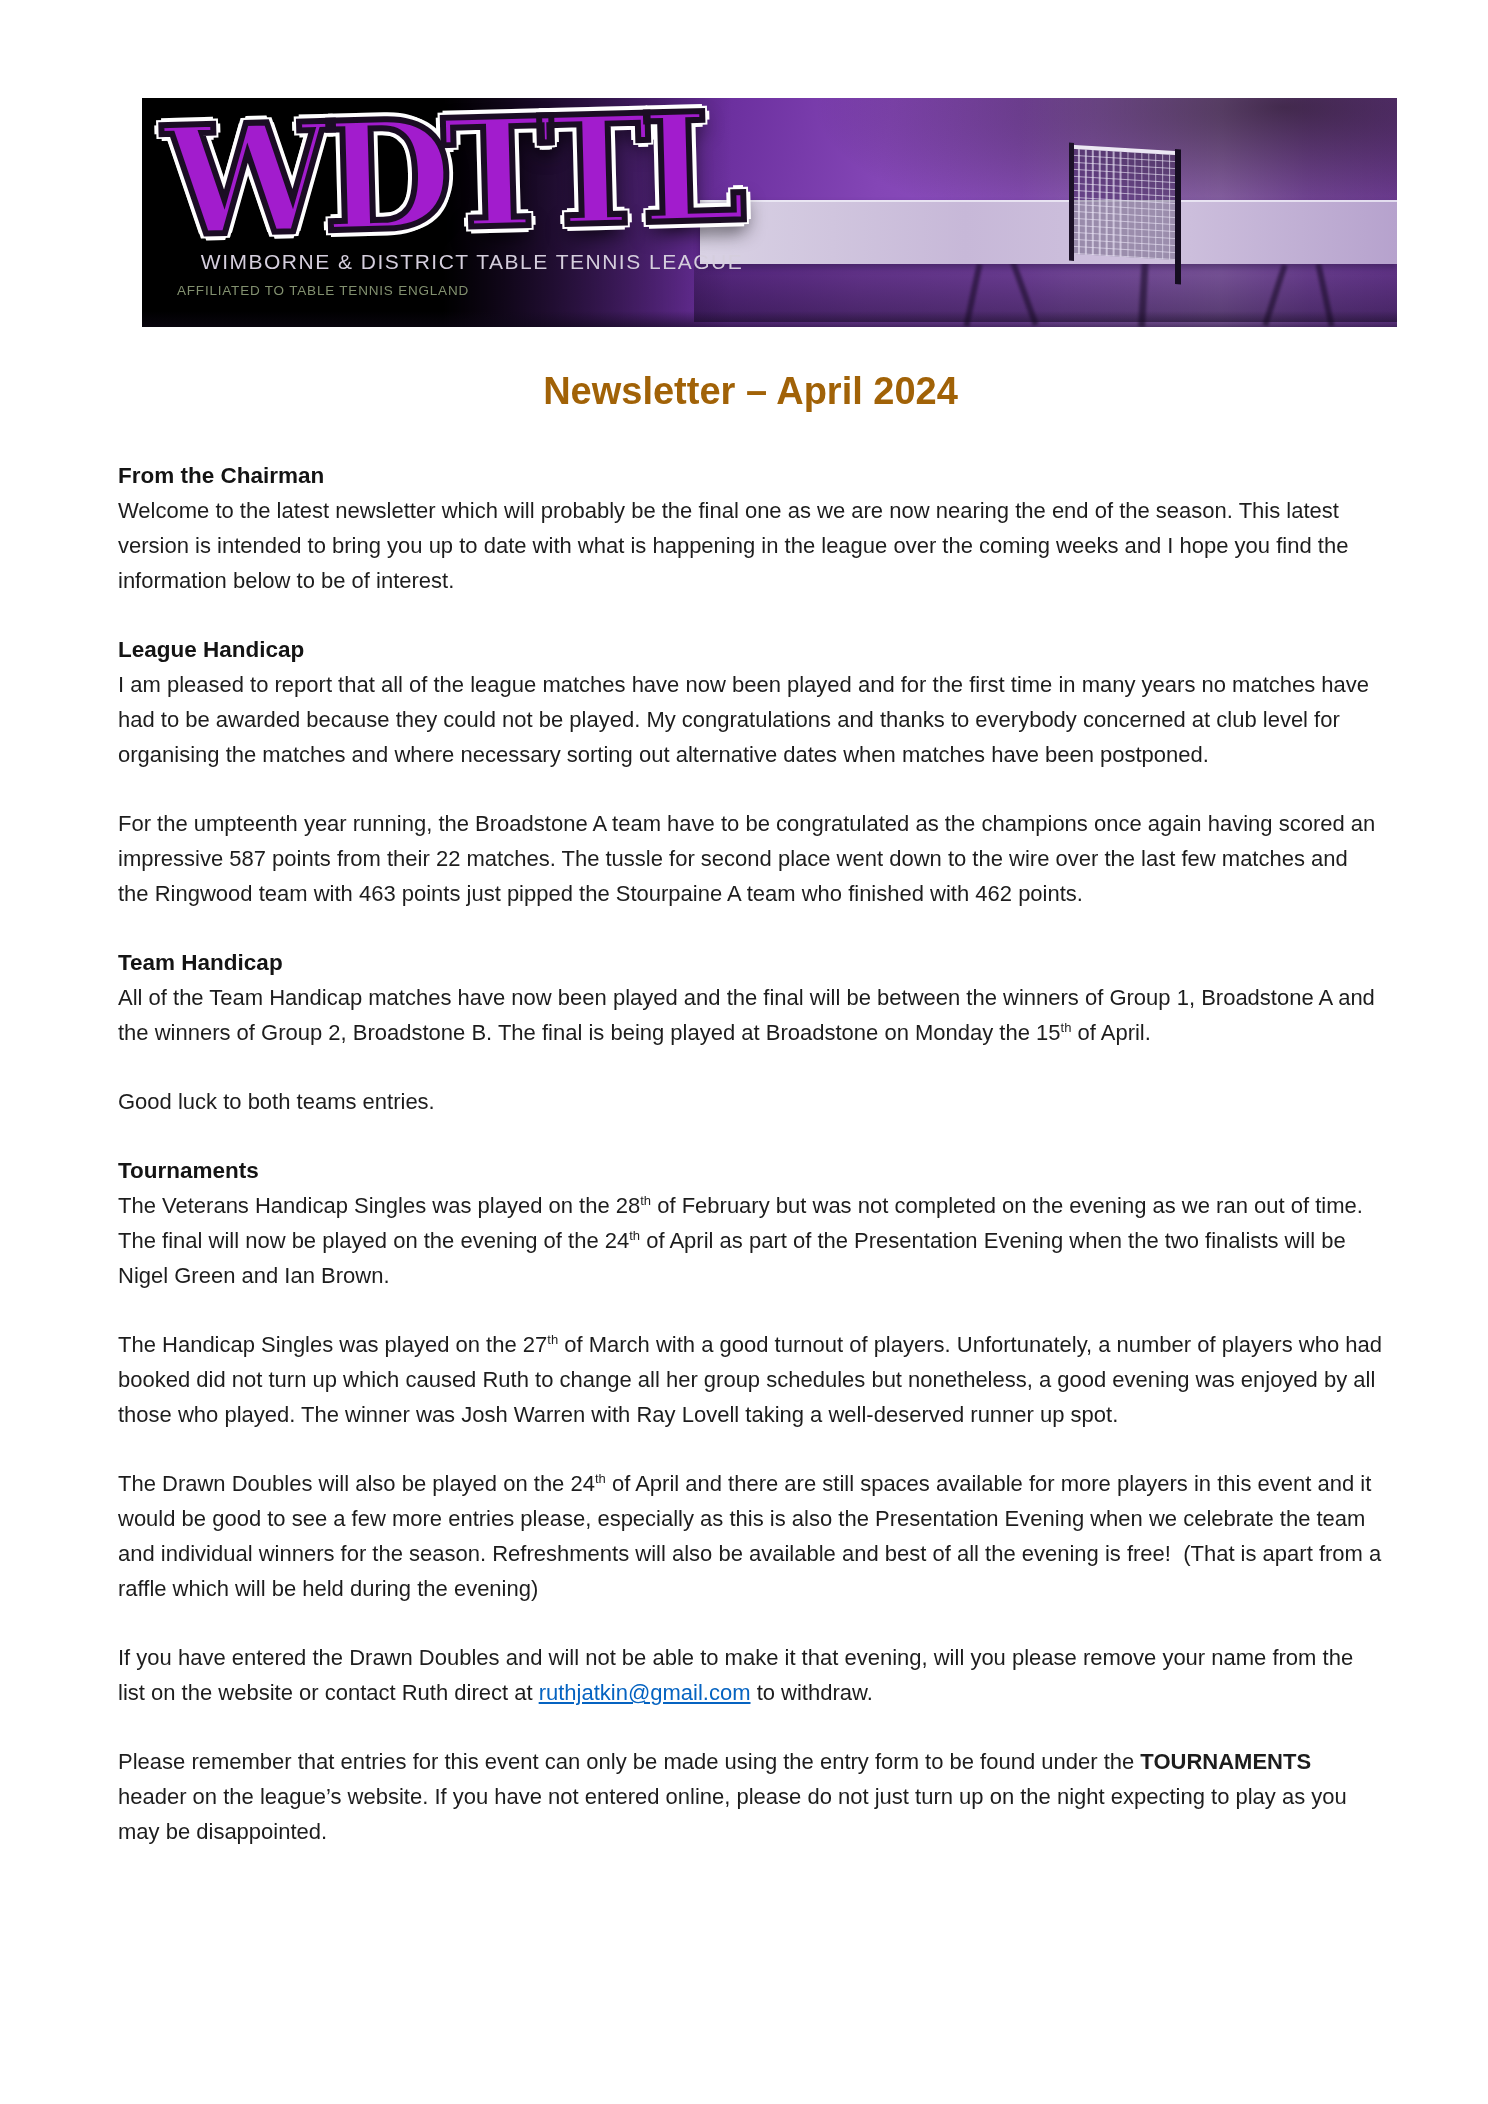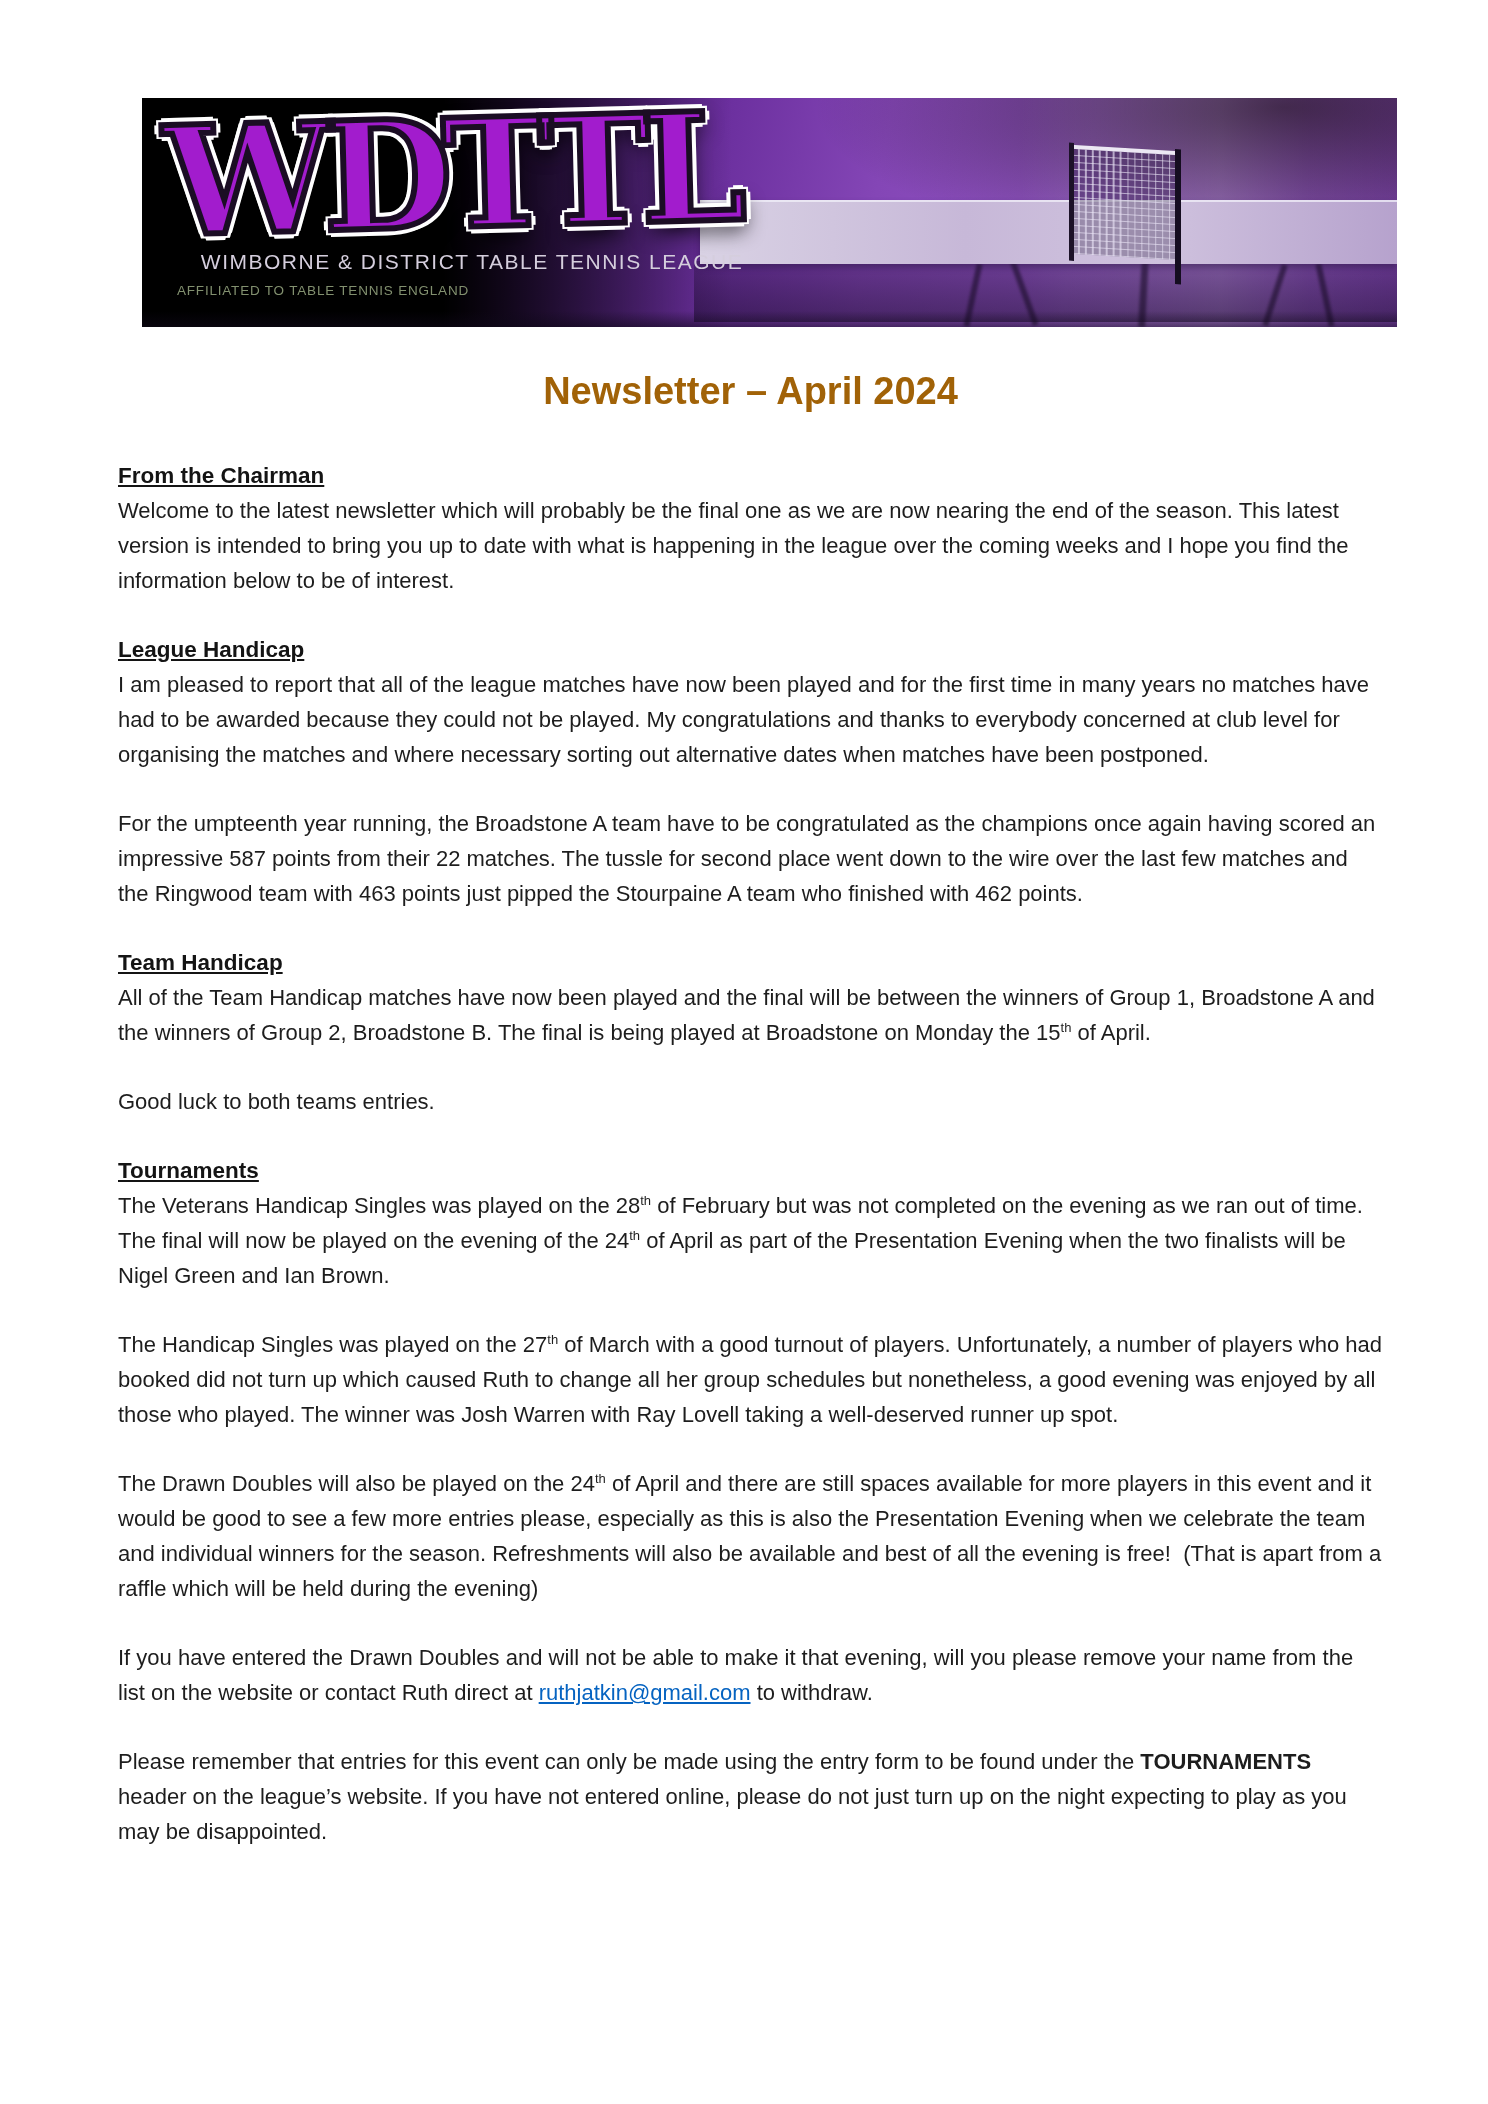--- a/index.html
+++ b/index.html
@@ -83,21 +83,21 @@
     font-size:13.5px; letter-spacing:0.8px; color:#82906f;
   }
 
   
   .content { position:absolute; left:118px; top:368px; width:1265px; }
   .doc-title {
     margin:0 0 44px 0; text-align:center;
     font-size:38px; line-height:46px; font-weight:bold; color:#a16207;
   }
   .section-heading {
-    font-weight:bold; font-size:22.5px; line-height:35px; color:#141414;text-decoration:underline;
+    font-weight:bold; font-size:22.5px; line-height:35px; color:#141414;
   }
   .para {
     margin:0 0 34px 0; font-size:22px; line-height:35px;
     white-space:pre-wrap; color:#1d1d1d;
   }
   .para sup { font-size:13px; line-height:0; vertical-align:super; }
   .para b { font-weight:bold; }
   .email-link {
     color:var(--link-blue, #0563c1); text-decoration:underline; cursor:pointer;
   }

